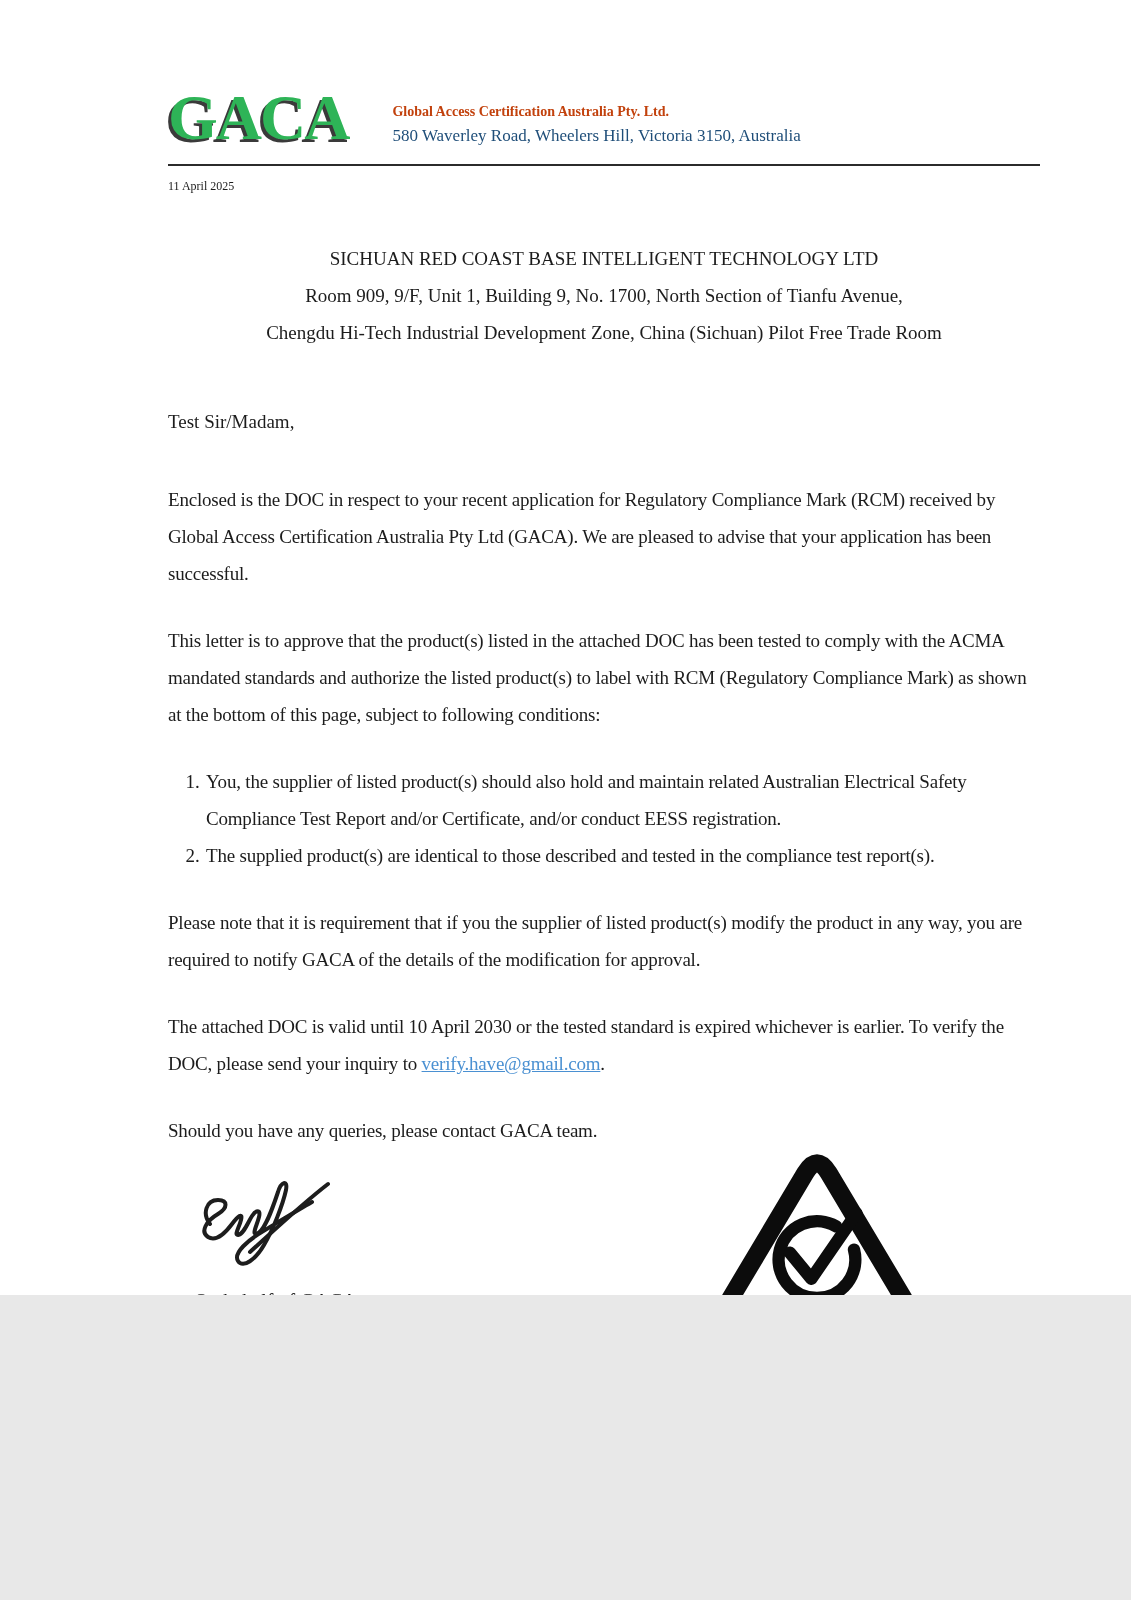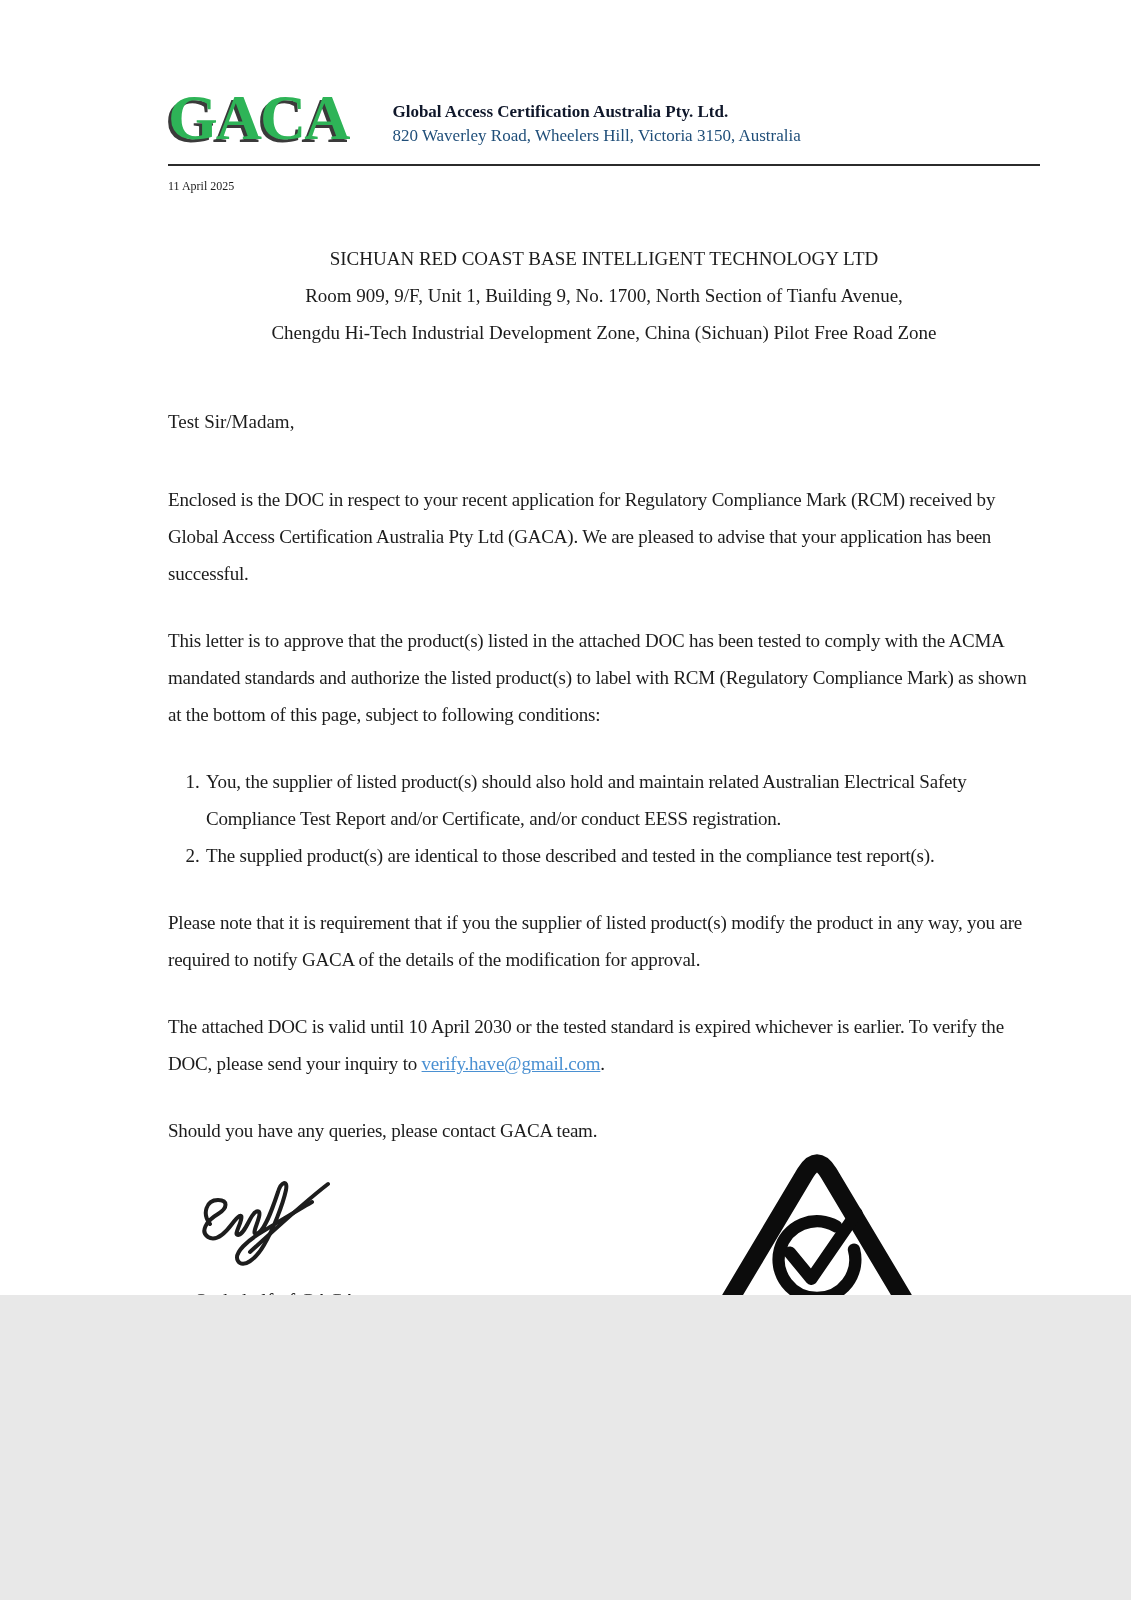--- a/index.html
+++ b/index.html
@@ -27,23 +27,23 @@
   .logo-text {
     font-size: 64px;
     font-weight: 900;
     letter-spacing: -2px;
     line-height: 0.95;
     color: #2eb457;
     text-shadow: -3px 3px 0 #3a3a3a;
   }
   .company-block { padding-bottom: 2px; }
   .company-name {
-    color: #0f172a;
+    color: #c2410c;
     font-weight: bold;
-    font-size: 17px;
+    font-size: 14px;
     line-height: 26px;
   }
   .company-address {
     color: #1f4e79;
     font-size: 17px;
     line-height: 22px;
   }
   .header-rule {
     border: none;
     border-top: 2px solid #2b2b2b;
@@ -108,31 +108,31 @@
 </head>
 <body>
 
 <div class="page">
   <div class="content">
 
     <div class="letterhead">
       <div class="logo-text">GACA</div>
       <div class="company-block">
         <div class="company-name">Global Access Certification Australia Pty. Ltd.</div>
-        <div class="company-address">820 Waverley Road, Wheelers Hill, Victoria 3150, Australia</div>
+        <div class="company-address">580 Waverley Road, Wheelers Hill, Victoria 3150, Australia</div>
       </div>
     </div>
     <hr class="header-rule">
 
     <div class="date">11 April 2025</div>
 
     <div class="recipient">
       <div>SICHUAN RED COAST BASE INTELLIGENT TECHNOLOGY LTD</div>
       <div>Room 909, 9/F, Unit 1, Building 9, No. 1700, North Section of Tianfu Avenue,</div>
-      <div>Chengdu Hi-Tech Industrial Development Zone, China (Sichuan) Pilot Free Road Zone</div>
+      <div>Chengdu Hi-Tech Industrial Development Zone, China (Sichuan) Pilot Free Trade Room</div>
     </div>
 
     <div class="salutation">Test Sir/Madam,</div>
 
 
     <p class="body-text para-first">Enclosed is the DOC in respect to your recent application for Regulatory Compliance Mark (RCM) received by Global Access Certification Australia Pty Ltd (GACA). We are pleased to advise that your application has been successful.</p>
 
     <p class="body-text">This letter is to approve that the product(s) listed in the attached DOC has been tested to comply with the ACMA mandated standards and authorize the listed product(s) to label with RCM (Regulatory Compliance Mark) as shown at the bottom of this page, subject to following conditions:</p>
 
     <ol class="conditions body-text">

